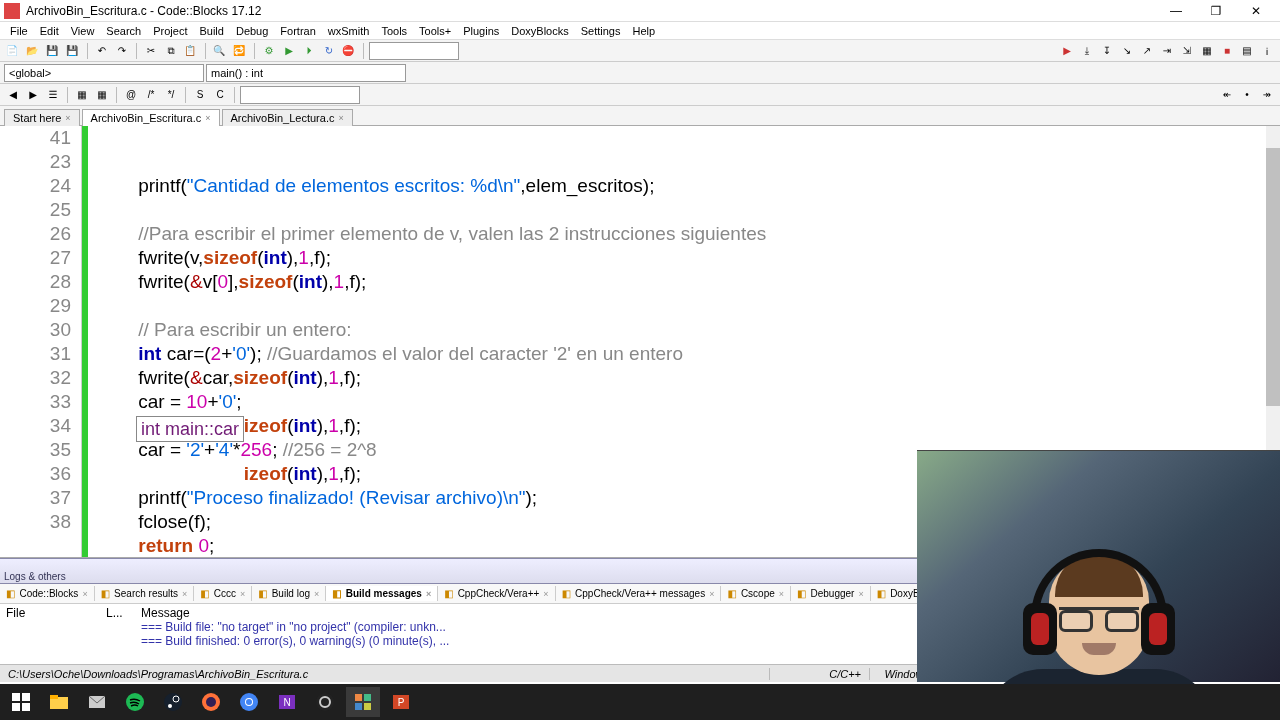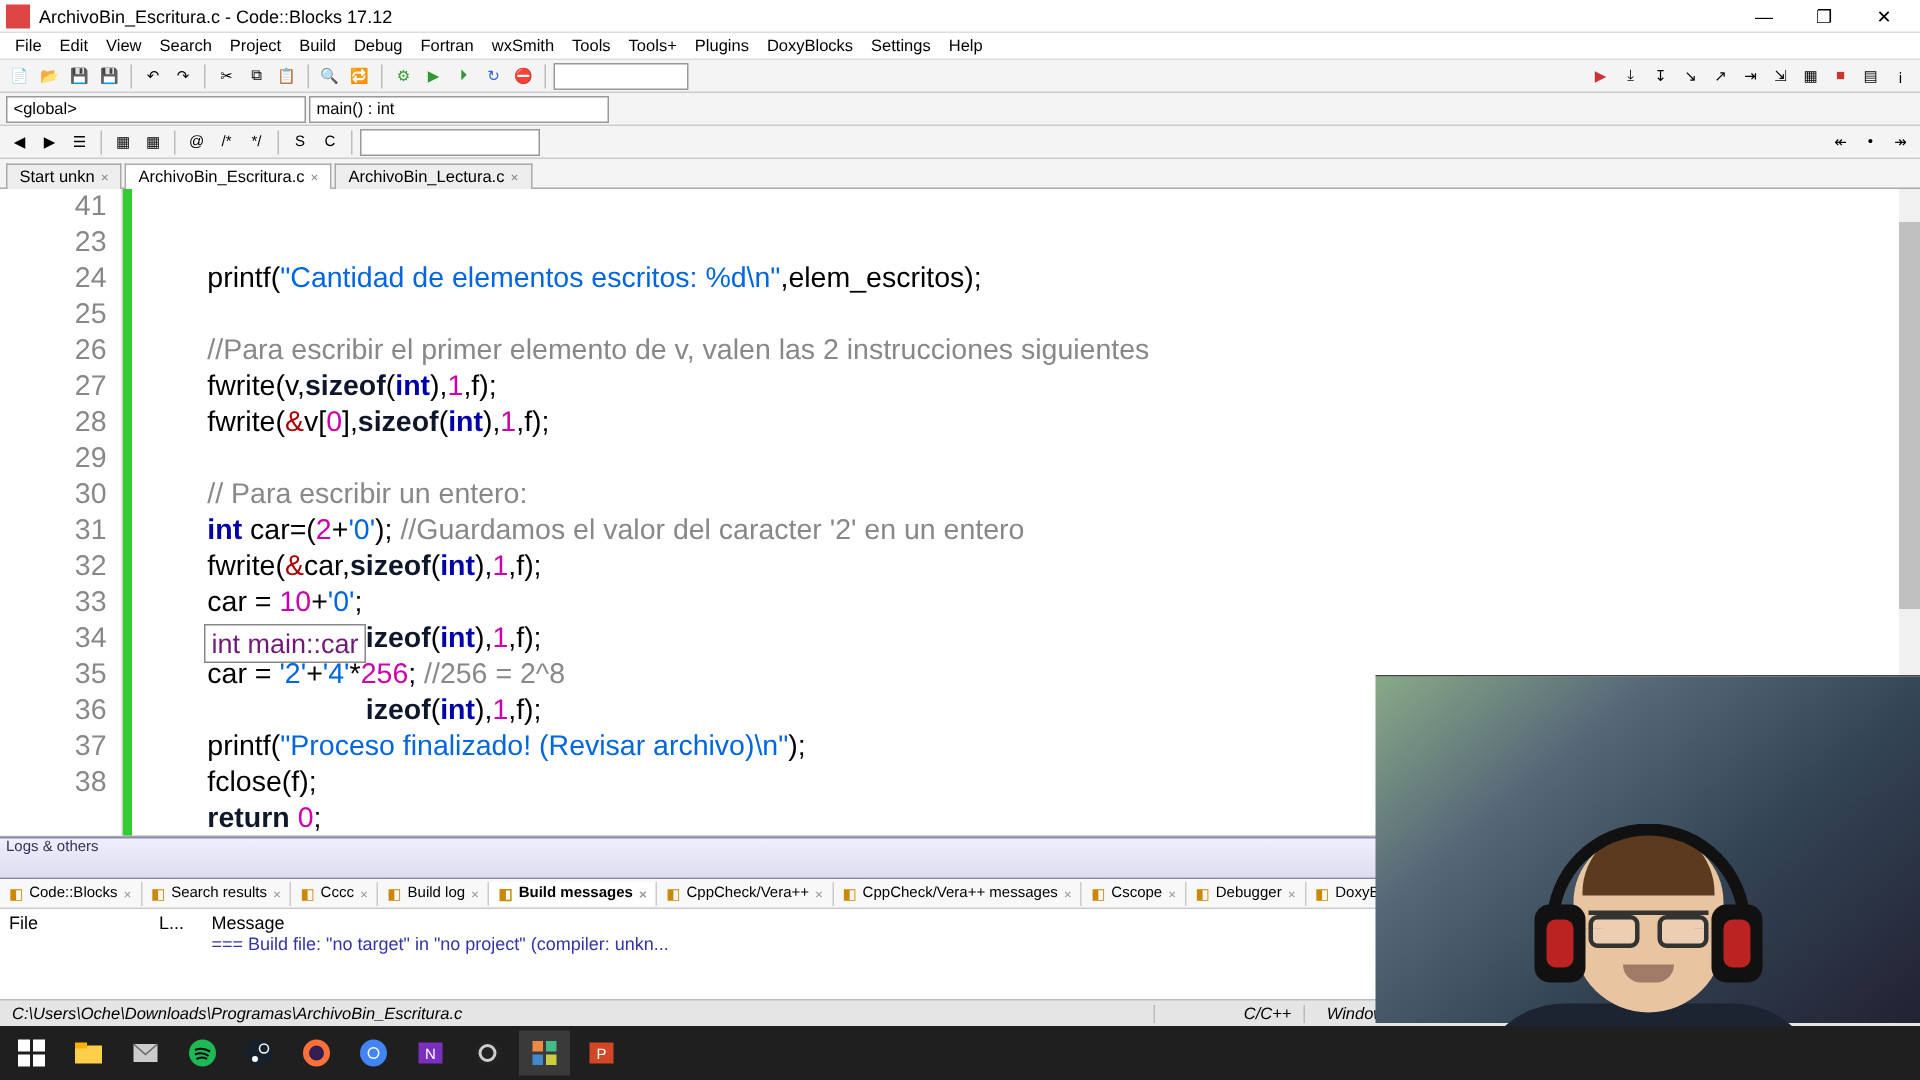--- a/index.html
+++ b/index.html
@@ -20,31 +20,31 @@
 
 .doc-tabs { height: 20px; background: #f4f4f4; border-bottom: 1px solid #aaa; display: flex; align-items: flex-end; padding: 0 4px; font-size: 11px; }
 .doc-tab { padding: 2px 8px; border: 1px solid #aaa; border-bottom: none; background: #eee; margin-right: 2px; display: flex; align-items: center; gap: 4px; position: relative; top: 1px; }
 .doc-tab.active { background: #fff; }
 .doc-tab .x { font-size: 9px; color: #888; }
 
 .editor-wrap { position: relative; height: 432px; display: flex; border-bottom: 1px solid #aaa; }
 .gutter { width: 82px; background: #fff; text-align: right; padding-right: 10px; font-family: Consolas, monospace; font-size: 19px; color: #888; line-height: 24px; border-right: 1px solid #ccc; }
 .change-bar { width: 6px; background: #3c3; }
 .code { flex: 1; font-family: Consolas, monospace; font-size: 19px; line-height: 24px; white-space: pre; padding-left: 8px; overflow: hidden; position: relative; }
-.kw { color: #0f172a; font-weight: bold; }
+.kw { color: #c2410c; font-weight: bold; }
 .type { color: #00a; font-weight: bold; }
 .str { color: #06d; }
 .num { color: #c0a; }
 .cmt { color: #888; }
 .op { color: #a00; }
 .tip { position: absolute; border: 1px solid #888; background: #fff; padding: 0 4px; font-size: 18px; color: #701a75; }
 .scrollbar-v { position: absolute; right: 0; top: 0; width: 14px; height: 100%; background: #f0f0f0; }
 .scrollbar-v .thumb { position: absolute; top: 5%; width: 100%; height: 60%; background: #c0c0c0; }
 
-.logs-head { height: 28px; background: linear-gradient(#eef,#dde); border-top: 1px solid #88a; border-bottom: 1px solid #88a; font-size: 10px; padding: 0 4px; color: #335; }
+.logs-head { height: 14px; background: linear-gradient(#eef,#dde); border-top: 1px solid #88a; border-bottom: 1px solid #88a; font-size: 10px; padding: 12px 4px; color: #335; }
 .log-tabs { height: 20px; background: #f8f8f8; border-bottom: 1px solid #ccc; display: flex; align-items: center; font-size: 10px; overflow: hidden; }
 .log-tab { padding: 2px 6px; border-right: 1px solid #ccc; display: flex; align-items: center; gap: 4px; }
 .log-tab.active { background: #fff; font-weight: bold; }
 .log-tab .x { color: #999; font-size: 9px; }
 .log-body { height: 60px; font-family: Consolas, monospace; font-size: 12px; padding: 2px 6px; background: #fff; }
 .log-cols { display: flex; color: #000; }
 .log-cols span:nth-child(1) { width: 100px; }
 .log-cols span:nth-child(2) { width: 35px; }
 .log-row { padding-left: 135px; color: #33a; }
 
@@ -161,21 +161,21 @@
   <div class="tsep"></div>
   <div class="combo" style="width:120px">&nbsp;</div>
   <div style="flex:1"></div>
   <div class="tbtn">↞</div>
   <div class="tbtn">•</div>
   <div class="tbtn">↠</div>
 </div>
 
 <div class="doc-tabs" id="doctabs">
     <div class="doc-tab">
-      <span>Start unkn</span>
+      <span>Start here</span>
       <span class="x">×</span>
     </div>
     <div class="doc-tab active">
       <span>ArchivoBin_Escritura.c</span>
       <span class="x">×</span>
     </div>
     <div class="doc-tab">
       <span>ArchivoBin_Lectura.c</span>
       <span class="x">×</span>
     </div>
@@ -223,20 +223,21 @@
     <div class="log-tab"><span style="color:#c80">◧</span> Debugger <span class="x">×</span></div>
     <div class="log-tab"><span style="color:#c80">◧</span> DoxyBlocks <span class="x">×</span></div>
   </div>
 <div class="log-body">
   <div class="log-cols">
     <span>File</span>
     <span>L...</span>
     <span>Message</span>
   </div>
   <div class="log-row">=== Build file: "no target" in "no project" (compiler: unkn...</div>
+  <div class="log-row">=== Build finished: 0 error(s), 0 warning(s) (0 minute(s), ...</div>
 </div>
 
 <div class="statusbar">
   <div class="cell" style="flex:1">C:\Users\Oche\Downloads\Programas\ArchivoBin_Escritura.c</div>
   <div class="cell" style="width:100px;text-align:right">C/C++</div>
   <div class="cell" style="width:120px;text-align:center">Windows (CR+LF)</div>
   <div class="cell" style="width:120px;text-align:center">WINDOWS-1252</div>
   <div class="cell" style="width:170px;text-align:center">Line 33, Col 6, Pos 1338</div>
 </div>
 

